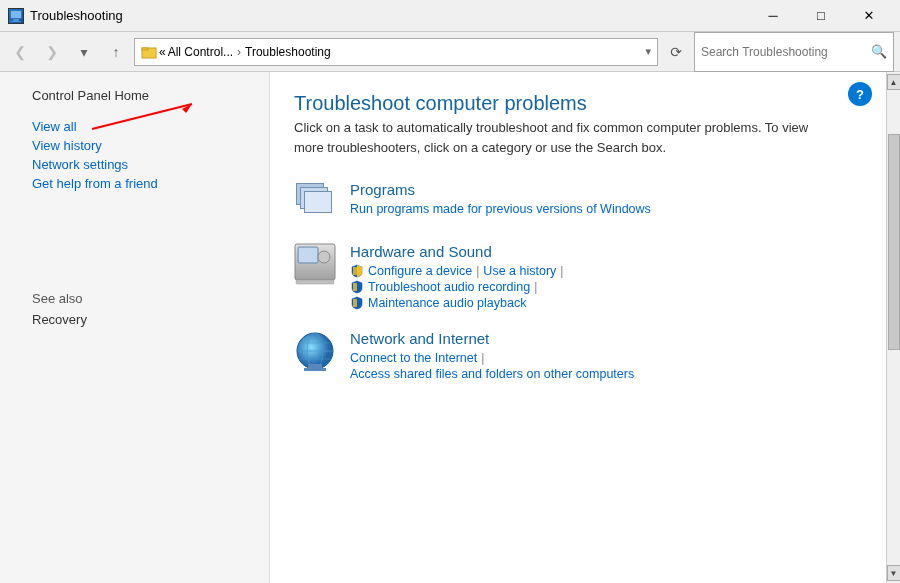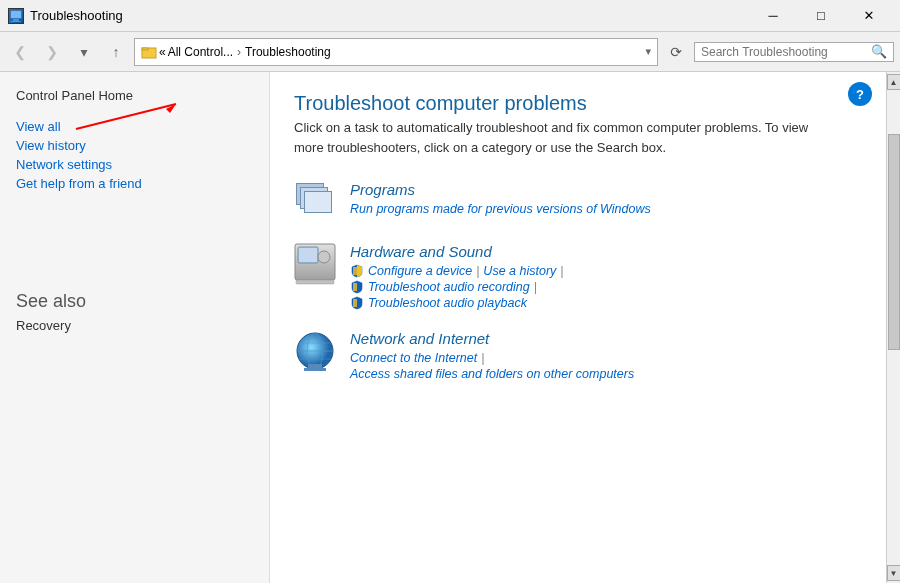--- a/index.html
+++ b/index.html
@@ -113,21 +113,21 @@
       cursor: pointer;
       display: flex;
       align-items: center;
       justify-content: center;
       color: #555;
       font-size: 14px;
     }
 
     .search-box {
       width: 200px;
-      height: 20px;
+      height: 40px;
       border: 1px solid #aaa;
       display: flex;
       align-items: center;
       background: white;
     }
     .search-input {
       flex: 1;
       height: 100%;
       border: none;
       outline: none;
@@ -153,34 +153,34 @@
     .main-container {
       display: flex;
       height: calc(583px - 32px - 40px);
     }
 
     
     .sidebar {
       width: 270px;
       background: #f5f5f5;
       border-right: 1px solid #ddd;
-      padding: 16px 16px;
+      padding: 16px 32px;
       flex-shrink: 0;
     }
     .sidebar-link {
       display: block;
       color: #0066cc;
       text-decoration: none;
       margin-bottom: 4px;
       font-size: 13px;
       cursor: pointer;
     }
     .sidebar-section-title {
       color: #555;
-      font-size: 18px;
+      font-size: 13px;
       margin-top: 20px;
       margin-bottom: 6px;
     }
     .sidebar-plain-link {
       display: block;
       color: #333;
       text-decoration: none;
       margin-bottom: 4px;
       font-size: 13px;
       cursor: pointer;
@@ -199,21 +199,20 @@
       margin-bottom: 24px;
       max-width: 520px;
     }
 
     
     .category-item {
       display: flex;
       align-items: flex-start;
       margin-bottom: 20px;
       gap: 14px;
-      font-style: italic;
     }
     .category-icon {
       width: 42px;
       height: 42px;
       flex-shrink: 0;
       display: flex;
       align-items: center;
       justify-content: center;
     }
 
@@ -479,21 +478,21 @@
               <a class="cat-link">Troubleshoot audio recording</a>
               <span class="cat-sep"> | </span>
             </div>
             <div class="category-link-row">
               <span class="shield-icon">
                 <svg class="shield-svg" viewBox="0 0 14 14">
                   <path d="M7 1 L12 3 L12 8 Q12 12 7 13 Q2 12 2 8 L2 3 Z" fill="#1060c0" stroke="#0840a0" stroke-width="0.5"></path>
                   <rect x="3" y="3" width="4" height="8" fill="#f0c020" opacity="0.8"></rect>
                 </svg>
               </span>
-              <a class="cat-link">Troubleshoot audio playback</a>
+              <a class="cat-link">Maintenance audio playback</a>
             </div>
           </div>
         </div>
       </div>
 
       <div class="category-item">
         <div class="category-icon">
           <svg width="42" height="42" viewBox="0 0 42 42">
             <defs>
               <radialGradient id="globeGrad" cx="40%" cy="40%">

